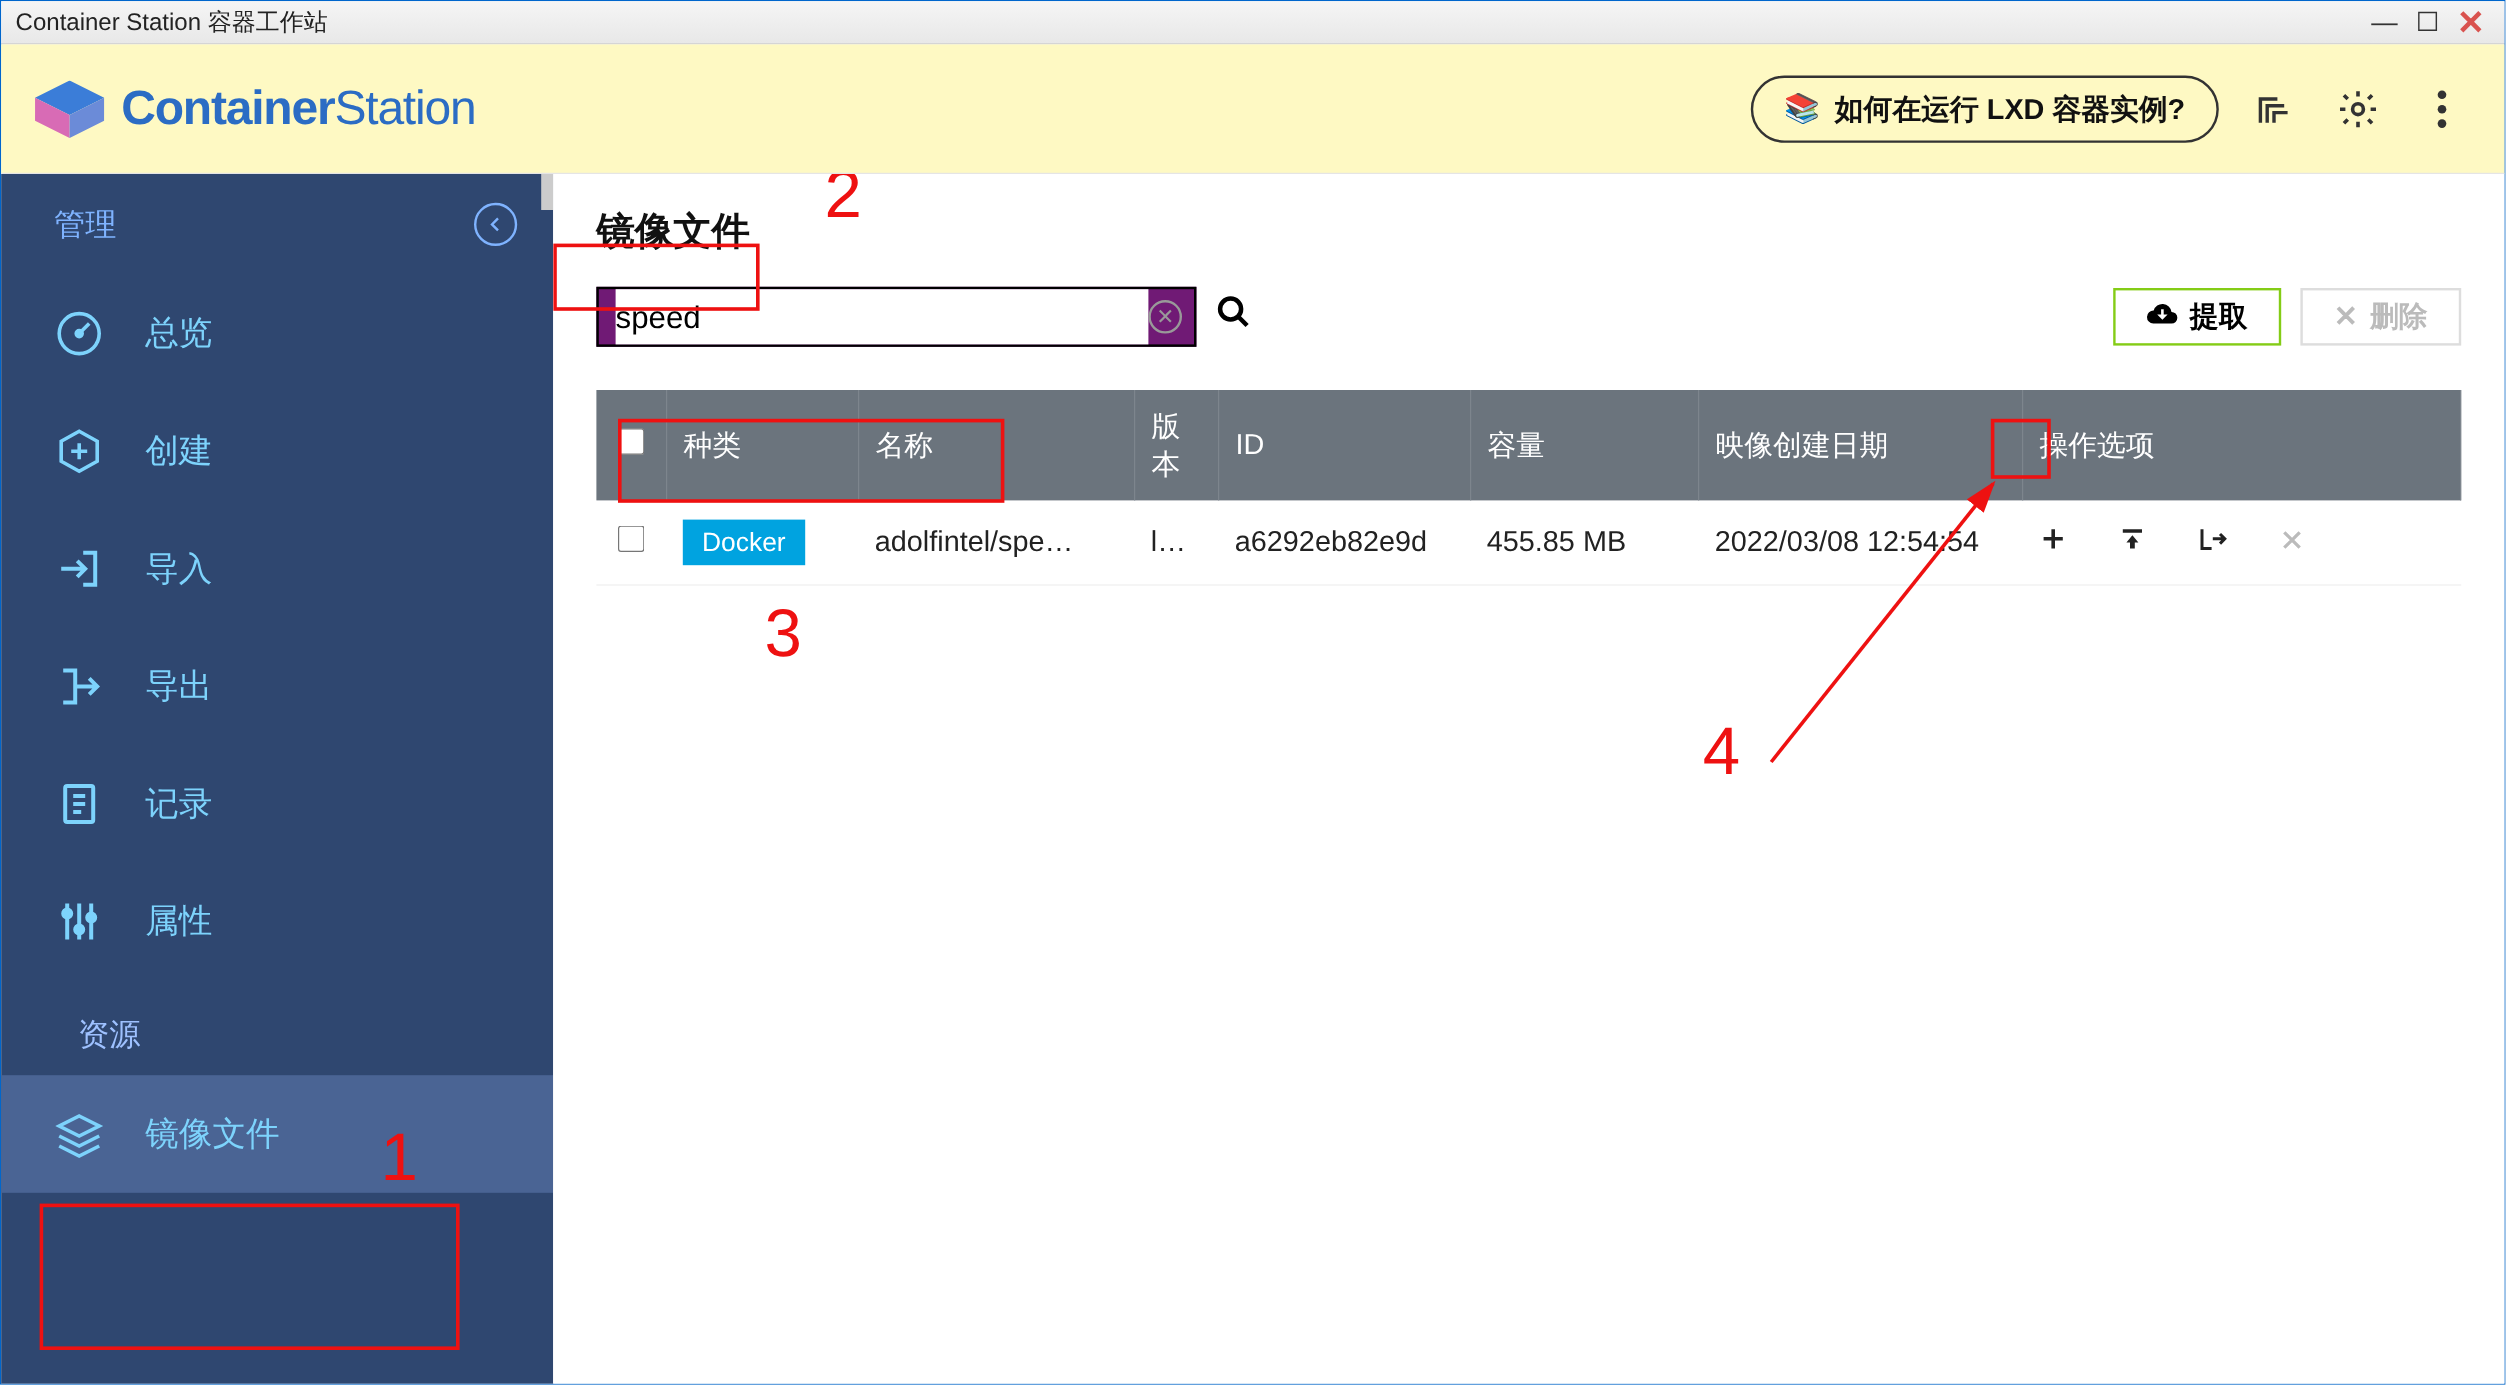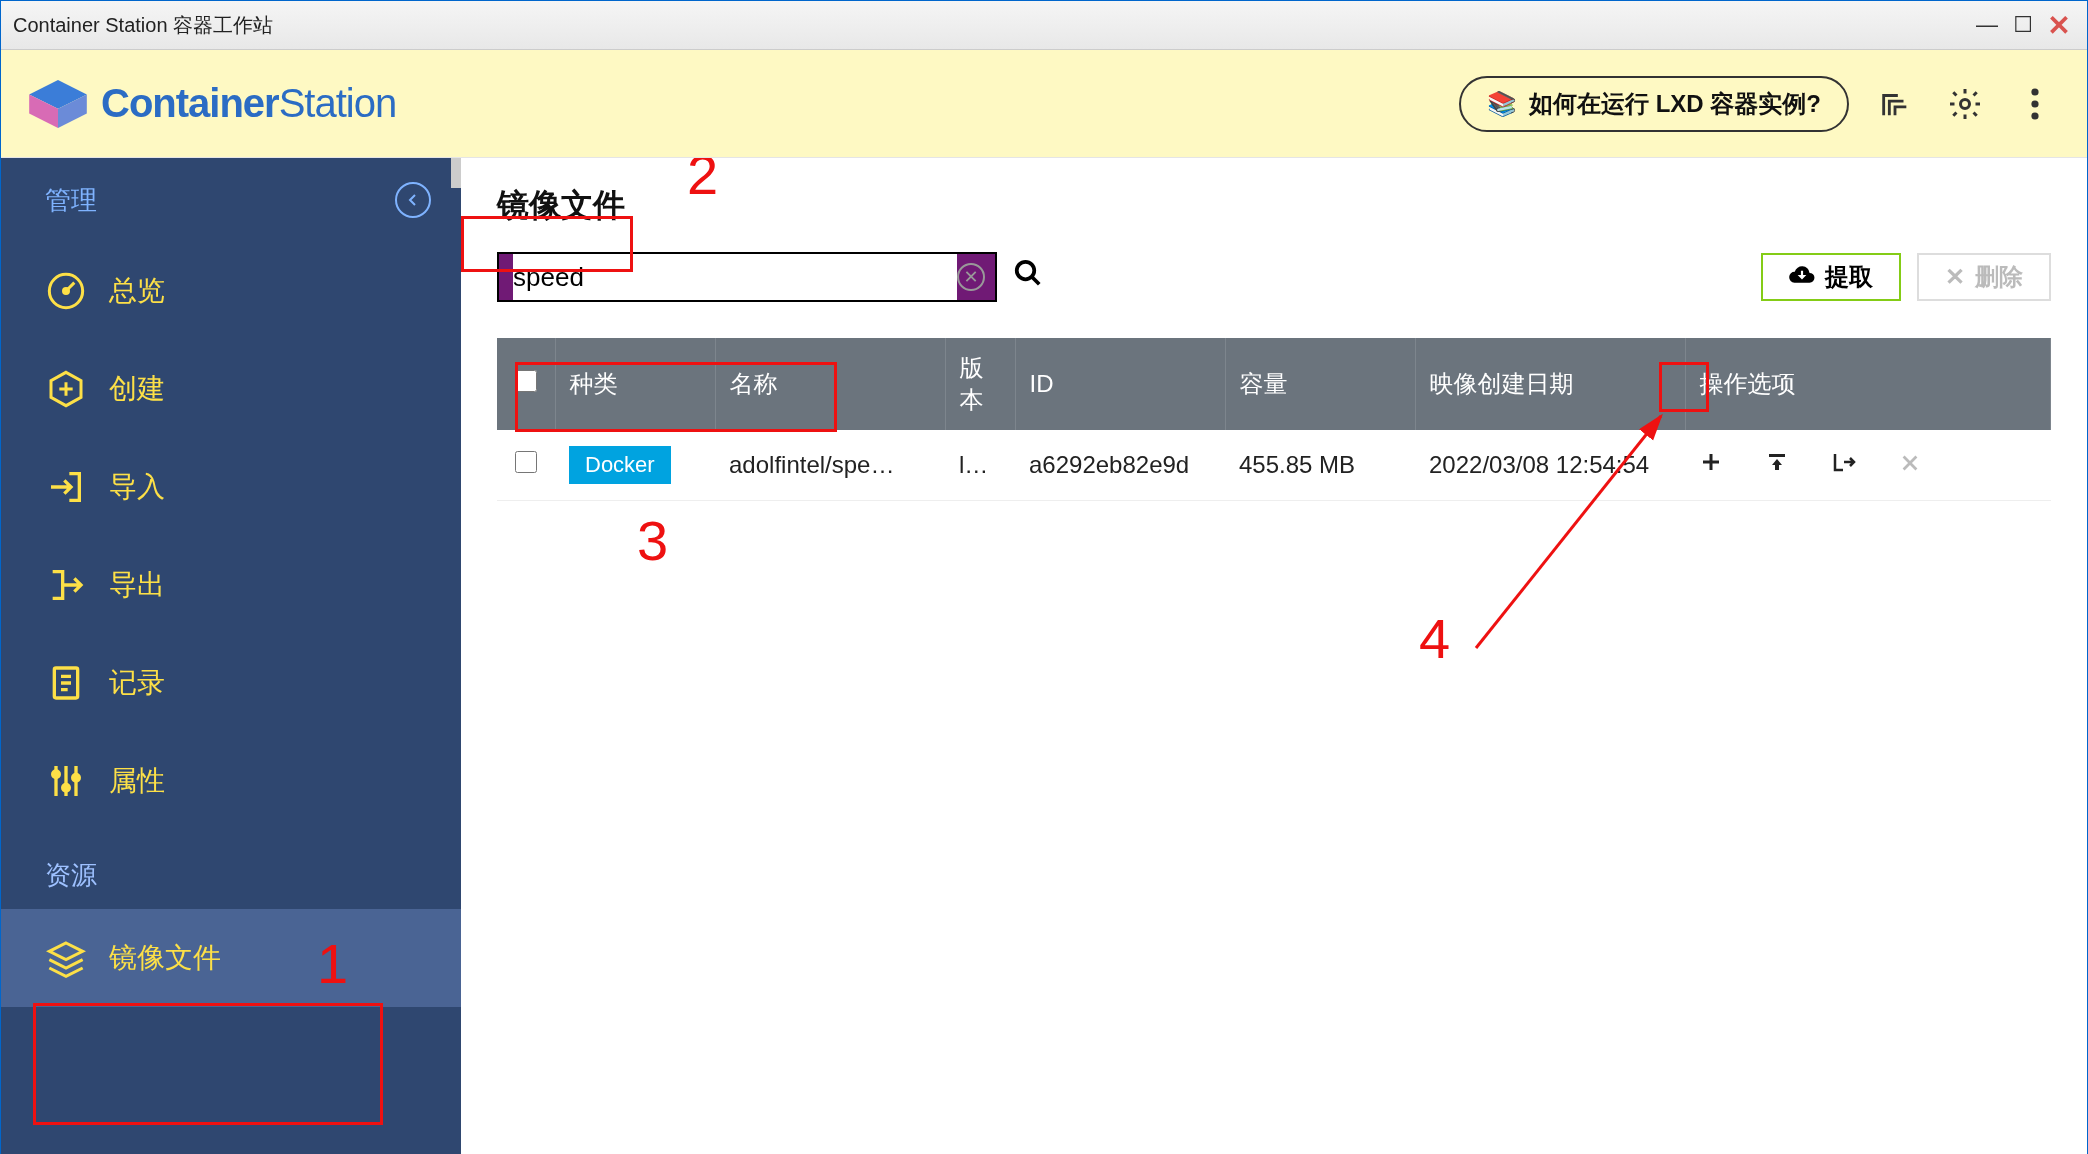--- a/index.html
+++ b/index.html
@@ -1,41 +1,41 @@
 <!DOCTYPE html>
 <html><head>
 <meta charset="utf-8">
 <style>
 * { box-sizing: border-box; margin: 0; padding: 0; }
 body { font-family: Arial, "Microsoft YaHei", sans-serif; background: #e8e8e8; overflow: hidden; }
 
 .window { width: 2088px; height: 1154px; background: #fff; border: 1px solid #0066cc; position: relative; }
 
-.titlebar { height: 49px; background: linear-gradient(#f5f5f5,#e8e8e8); border-bottom: 1px solid #ccc; display: flex; align-items: center; padding: 0 12px; font-size: 20px; color: #222; }
+.titlebar { height: 36px; background: linear-gradient(#f5f5f5,#e8e8e8); border-bottom: 1px solid #ccc; display: flex; align-items: center; padding: 0 12px; font-size: 20px; color: #222; }
 .titlebar .spacer { flex: 1; }
 .win-btn { width: 32px; height: 24px; display: inline-flex; align-items: center; justify-content: center; font-size: 22px; color: #333; margin-left: 4px; cursor: pointer; }
 .win-btn.close { color: #d9534f; font-size: 28px; font-weight: bold; }
 
 .topbar { height: 108px; display: flex; align-items: center; padding: 0 28px; border-bottom: 1px solid #e5e5e5; background: #fef9c3; }
 .logo { display: flex; align-items: center; gap: 14px; }
 .logo-mark { width: 58px; height: 48px; }
 .logo-text { font-size: 40px; font-weight: 600; color: #2b6cc4; letter-spacing: -1px; }
 .logo-text .thin { font-weight: 400; }
 .topbar .spacer { flex: 1; }
 .howto { border: 2px solid #333; border-radius: 28px; padding: 10px 26px; font-size: 24px; font-weight: 600; color: #111; display: flex; align-items: center; gap: 12px; cursor: pointer; }
 .top-ic { width: 48px; height: 48px; display: inline-flex; align-items: center; justify-content: center; font-size: 34px; color: #333; cursor: pointer; margin-left: 22px; }
 
 .body { display: flex; height: calc(100% - 36px - 108px); }
 
 .sidebar { width: 460px; background: #2f4770; color: #fff; padding-top: 0; overflow: hidden; position: relative; }
 .side-header { display: flex; align-items: center; justify-content: space-between; padding: 24px 30px 24px 44px; color: #7fb3ff; font-size: 26px; }
 .collapse-btn { width: 36px; height: 36px; border: 2px solid #7fb3ff; border-radius: 50%; display: flex; align-items: center; justify-content: center; color: #7fb3ff; cursor: pointer; }
-.side-item { display: flex; align-items: center; gap: 22px; padding: 28px 44px; font-size: 28px; color: #fde047; cursor: pointer; position: relative; }
+.side-item { display: flex; align-items: center; gap: 34px; padding: 28px 44px; font-size: 28px; color: #7dd3fc; cursor: pointer; position: relative; }
 .side-item.active { background: #4a6494; }
-.side-section { padding: 28px 44px 16px; font-size: 26px; color: #9ec1ff; }
+.side-section { padding: 28px 44px 16px; font-size: 26px; color: #9ec1ff; margin-left: 20px; }
 .side-ic { width: 42px; height: 42px; display: inline-flex; align-items: center; justify-content: center; }
 
 .main { flex: 1; background: #fff; padding: 26px 36px 0 36px; position: relative; overflow: hidden; }
 .page-title { font-size: 32px; font-weight: 600; color: #111; margin-bottom: 24px; }
 
 .toolbar { display: flex; align-items: center; gap: 16px; margin-bottom: 20px; }
 .search-wrap { width: 500px; height: 50px; border: 2px solid #000; display: flex; align-items: center; padding: 0 10px 0 14px; background: #701a75; }
 .search-wrap input { flex: 1; border: none; outline: none; font-size: 26px; height: 100%; }
 .clear-btn { width: 28px; height: 28px; border-radius: 50%; border: 2px solid #999; color: #999; display: flex; align-items: center; justify-content: center; font-size: 18px; cursor: pointer; }
 .search-ic { font-size: 32px; font-weight: bold; cursor: pointer; }

